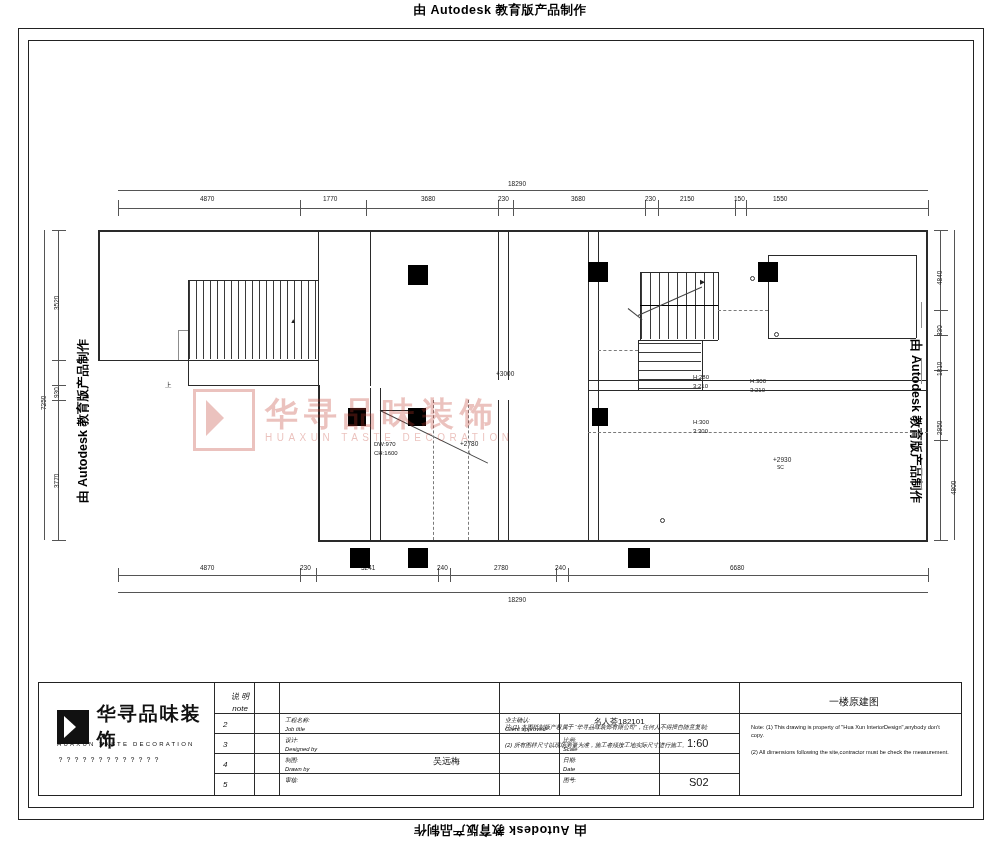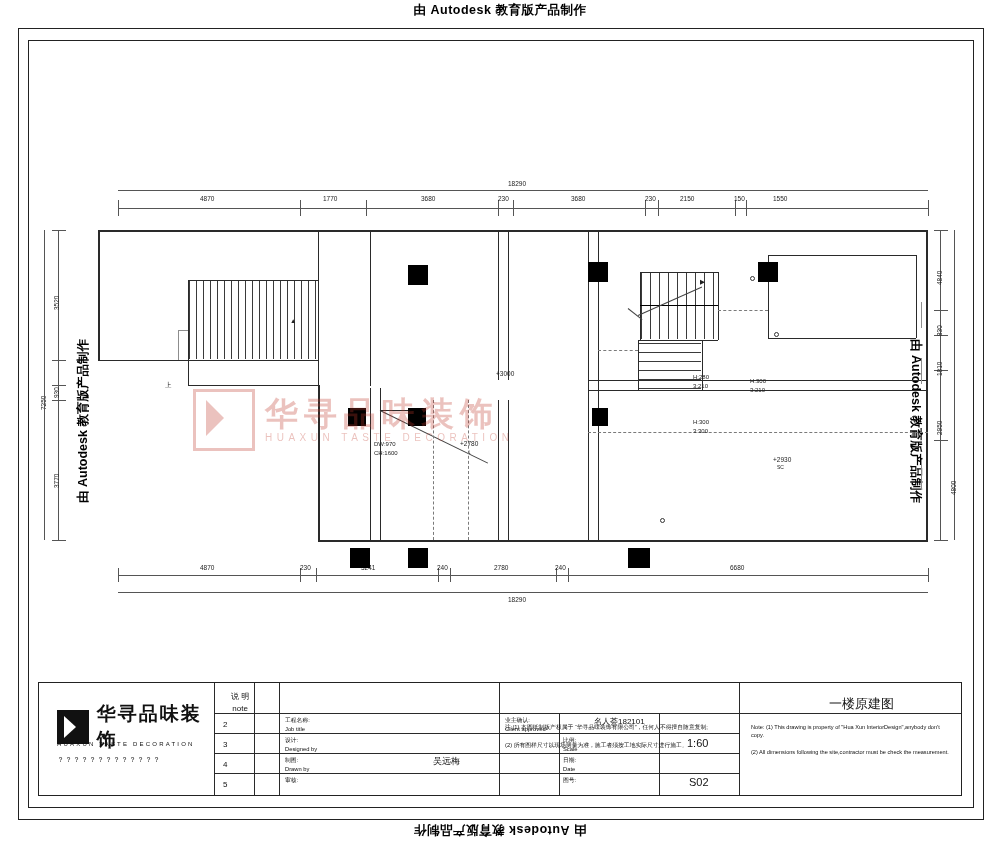--- a/index.html
+++ b/index.html
@@ -81,21 +81,21 @@
   .logo-box{position:absolute;left:11px;top:643px;width:175px;height:110px;}
   .logo-row{position:absolute;left:18px;top:18px;display:flex;align-items:center;gap:8px;}
   .logo-mark{width:34px;height:34px;background:#111;position:relative;}
   .logo-mark:after{content:"";position:absolute;left:7px;top:6px;width:0;height:0;
     border-left:12px solid #fff;border-top:11px solid transparent;border-bottom:11px solid transparent;}
   .logo-cn{font-size:19px;font-weight:bold;color:#111;letter-spacing:2px;}
   .logo-en{position:absolute;left:18px;top:58px;font-size:6px;color:#111;letter-spacing:2.2px;}
   .logo-sub{position:absolute;left:18px;top:72px;font-size:7px;color:#111;letter-spacing:1px;}
 
   .tb-en{position:absolute;font-size:5.6px;color:#111;line-height:1.5;white-space:pre-line;}
-  .tb-cn{position:absolute;font-size:5.8px;color:#111;line-height:1.55;white-space:pre-line;}
+  .tb-cn{position:absolute;font-size:5.8px;color:#111;line-height:1.55;white-space:pre-line;font-style:italic;}
 </style>
 </head>
 <body>
 
 <div class="root">
 
   <div class="banner-top">由 Autodesk 教育版产品制作</div>
   <div class="banner-bottom">由 Autodesk 教育版产品制作</div>
   <div class="banner-left">由 Autodesk 教育版产品制作</div>
   <div class="banner-right">由 Autodesk 教育版产品制作</div>
@@ -322,21 +322,21 @@
 <span>Scale</span></div>
       <div class="tb-cn" style="left:524px;top:73px;"><span>日期:</span>
 <span>Date</span></div>
       <div class="tb-cn" style="left:524px;top:93px;"><span>图号:</span></div>
 
       <div class="val" style="left:555px;top:33px;font-size:8px;">名人荟182101</div>
       <div class="val" style="left:394px;top:72px;font-size:9px;">吴远梅</div>
       <div class="val" style="left:648px;top:54px;font-size:11px;">1:60</div>
       <div class="val" style="left:650px;top:93px;font-size:11px;">S02</div>
 
-      <div class="val" style="left:790px;top:12px;font-size:13px;">一楼原建图</div>
+      <div class="val" style="left:790px;top:12px;font-size:10px;">一楼原建图</div>
 
       <div class="tb-cn" style="left:466px;top:40px;width:220px;">注:(1) 本图纸制版产权属于 “华寻品味装饰有限公司”，任何人不得擅自随意复制;
 
    (2) 所有图样尺寸以现场测量为准，施工者须按工地实际尺寸进行施工。</div>
       <div class="tb-en" style="left:712px;top:40px;width:200px;">Note: (1) This drawing is property of "Hua Xun InteriorDesign",anybody don't copy.
 
       (2) All dimensions following the site,contractor must be check the measurement.</div>
     </div>
 
     <div class="logo-box">

